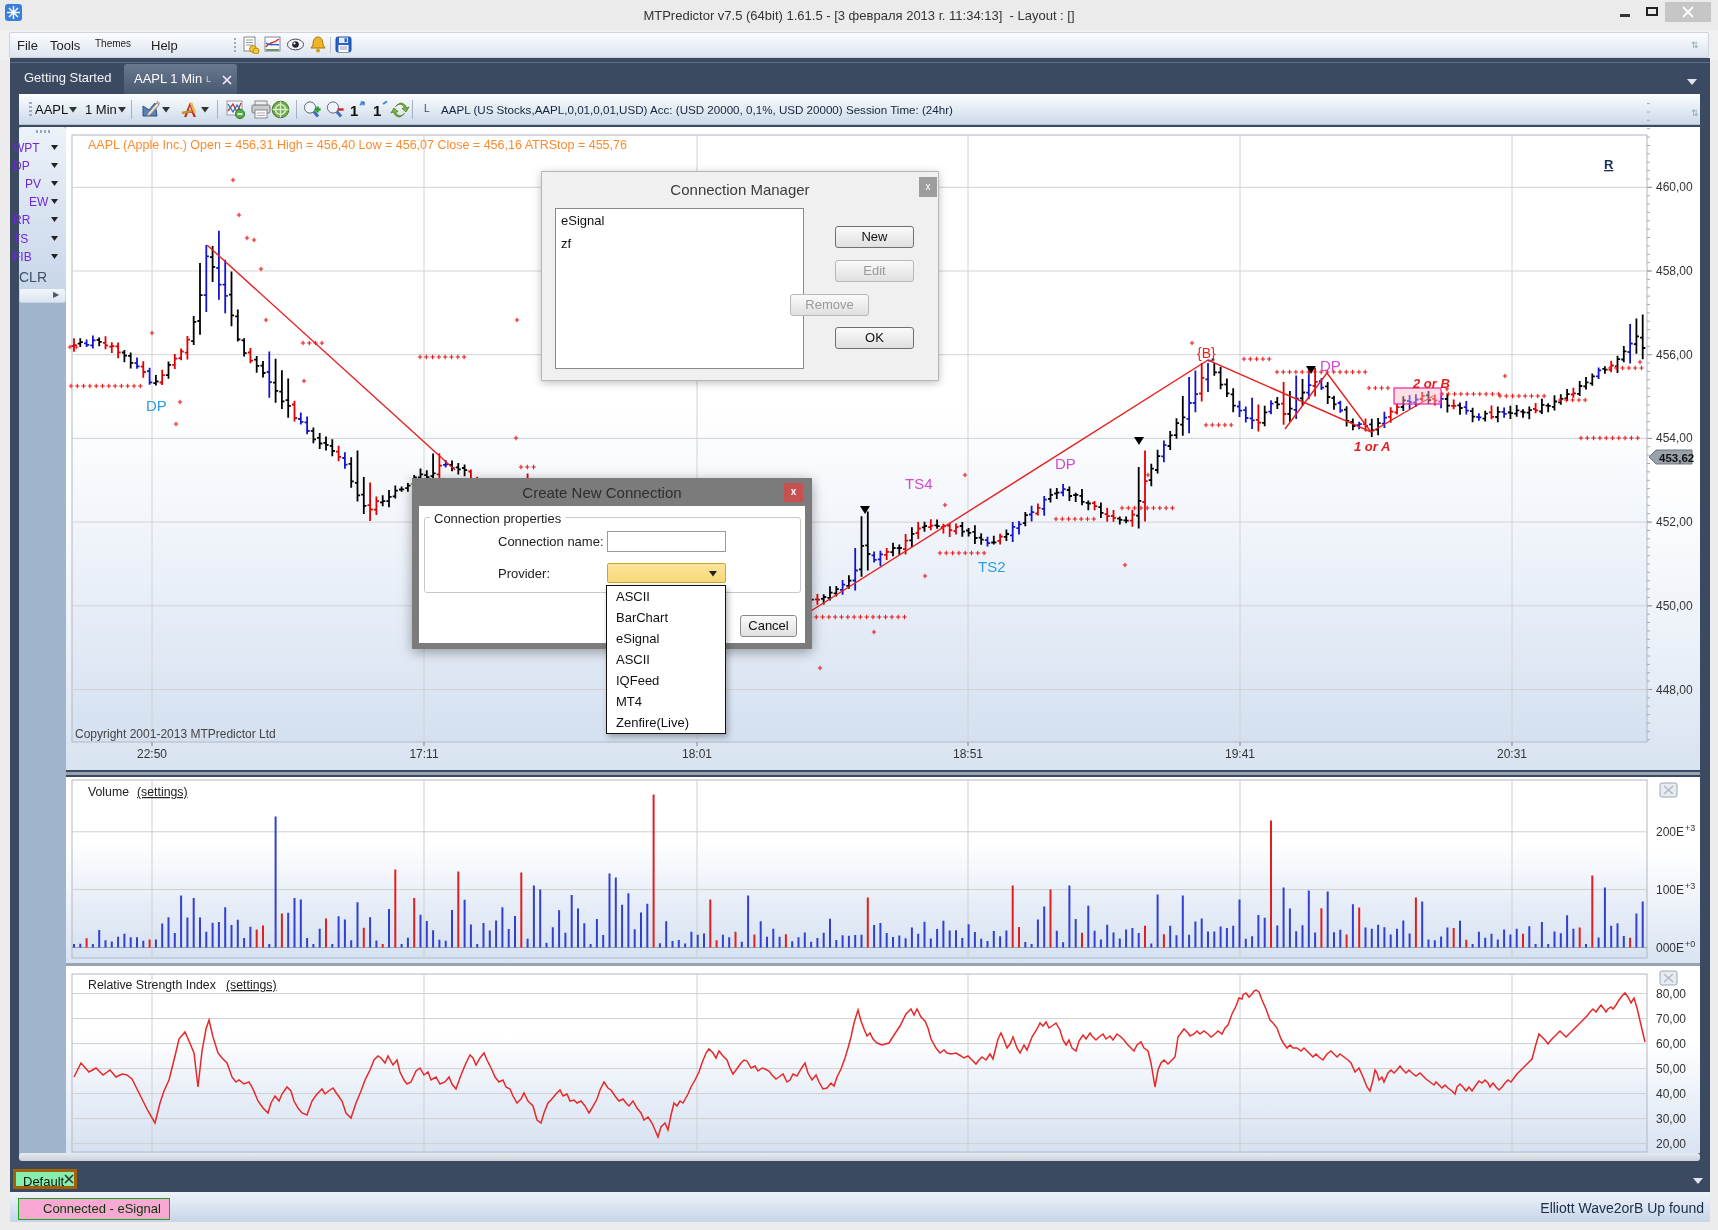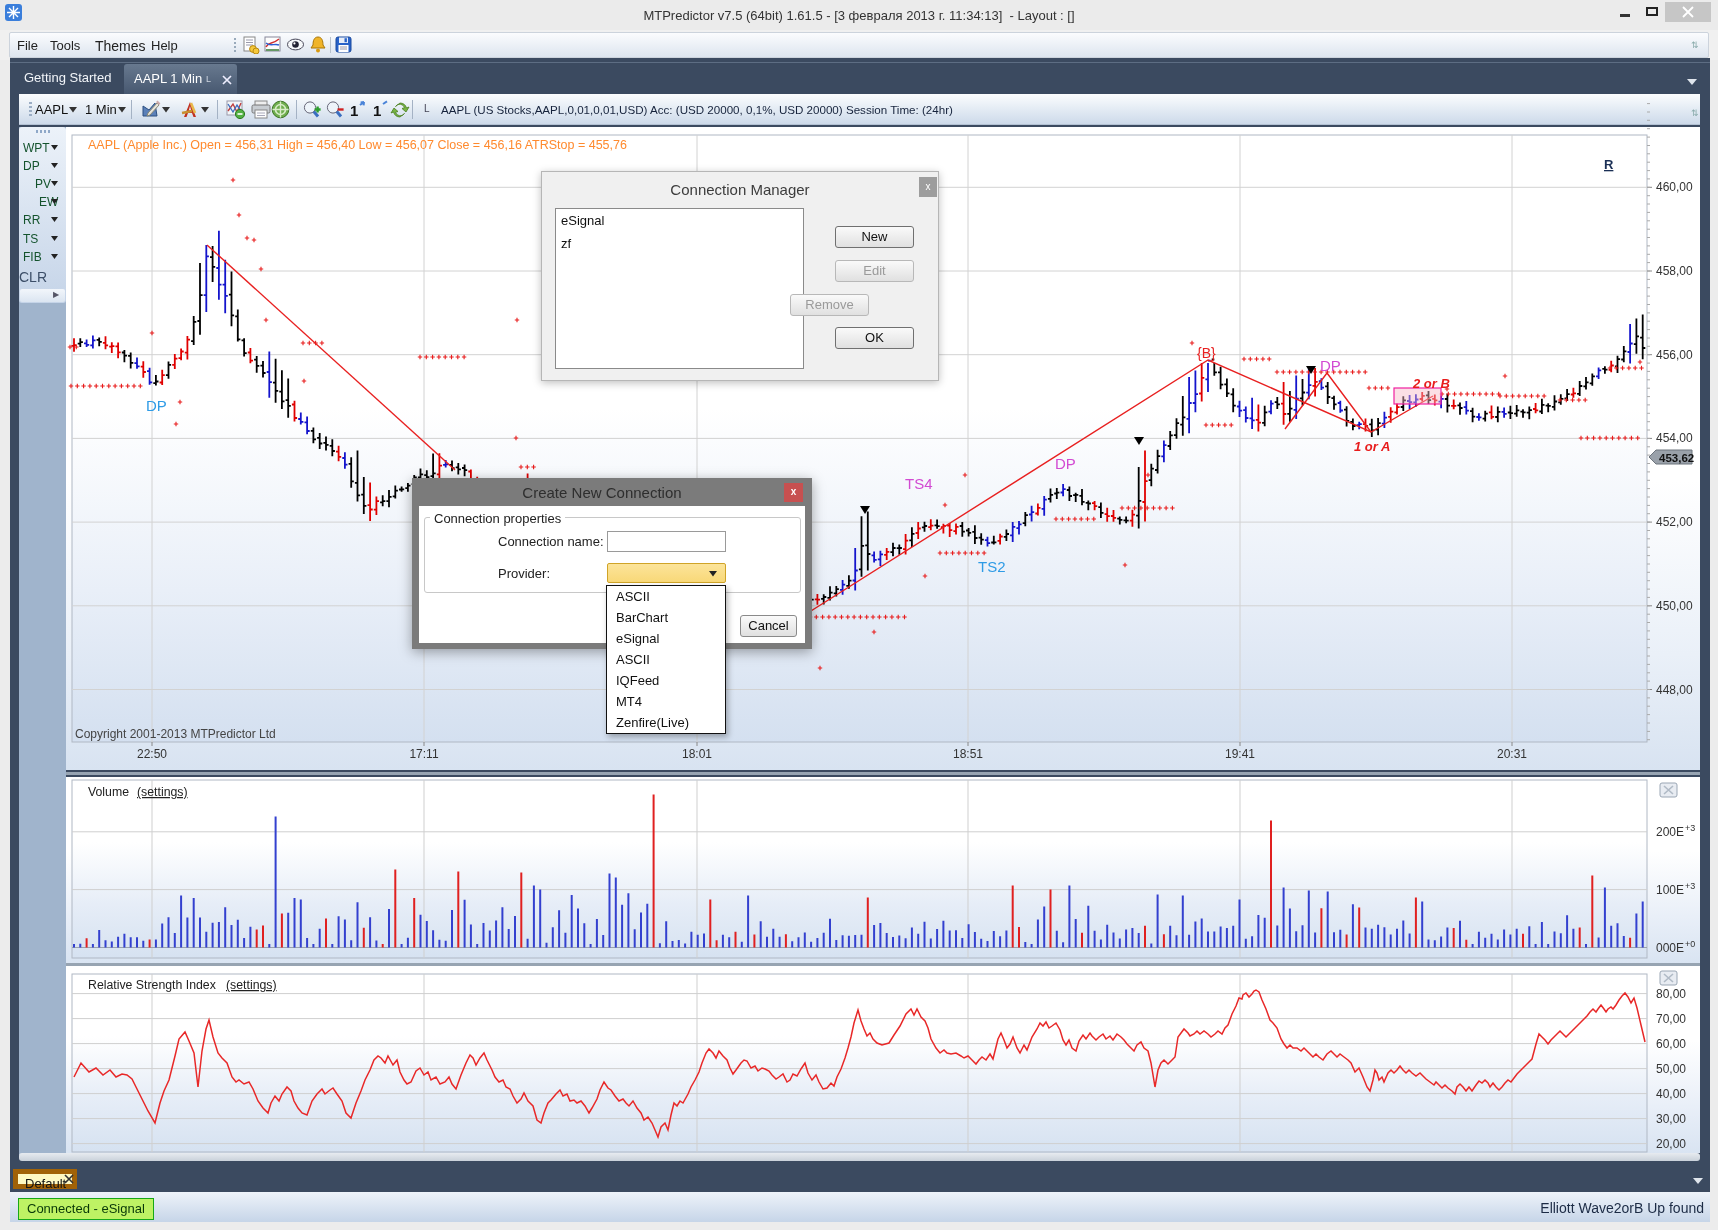--- a/index.html
+++ b/index.html
@@ -10,30 +10,30 @@
 .menubar{left:9px;top:32px;width:1700px;height:26px;background:linear-gradient(#fbfcfe,#dde5ef);
 border:1px solid #ccd3dc;border-radius:2px}
 .frame{left:10px;top:58px;width:1700px;height:1164px;background:#3b4a60}
 .tabsel{left:124px;top:64px;width:113px;height:30px;border-radius:3px 3px 0 0;
 background:linear-gradient(#68798f,#475870);color:#fff;font-size:13px}
 .toolbar{left:19px;top:94px;width:1681px;height:31px;background:linear-gradient(#fbfdfe,#cddaea);
 border-bottom:1px solid #b3c1d3}
 .sidebar{left:19px;top:127px;width:47px;height:1028px;background:#a0b4cc}
 .sidepanel{left:19px;top:127px;width:47px;height:176px;border-radius:3px;
 background:linear-gradient(#ecf2f9,#c5d4e8)}
-.siderow{position:absolute;left:19px;width:47px;font-size:12px;color:#14532d}
+.siderow{position:absolute;left:9px;width:47px;font-size:12px;color:#6d28d9}
 .chartbg{left:66px;top:127px;width:1634px;height:643px;background:linear-gradient(#fff 55%,#eaf0f8 82%,#d8e3f1)}
 .volbg{left:66px;top:777px;width:1634px;height:186px;background:linear-gradient(#fff 40%,#e9eff8 75%,#d9e4f2)}
 .rsibg{left:66px;top:966px;width:1634px;height:187px;background:linear-gradient(#fff 40%,#e9eff8 75%,#d9e4f2)}
 .split{left:66px;width:1634px;height:3px;background:#97a4b2}
 .botstrip{left:19px;top:1153px;width:1681px;height:8px;background:linear-gradient(#e7ebf0,#c9d1da);border-radius:3px}
-.bottab{left:13px;top:1169px;width:64px;height:20px;background:#fef9c3;border:5px solid #a16207;
+.bottab{left:13px;top:1169px;width:64px;height:20px;background:#86efac;border:3px solid #a16207;
 font-size:13px;color:#111}
 .statusbar{left:10px;top:1192px;width:1700px;height:30px;background:linear-gradient(#eef3fa,#c6d5e8)}
-.badge{left:18px;top:1198px;padding:2px 8px 3px 8px;background:#bef264;border:1px solid #17a817;font-size:13px;color:#083808}
+.badge{left:18px;top:1198px;padding:2px 8px 3px 24px;background:#f9a8d4;border:1px solid #17a817;font-size:13px;color:#083808}
 .dlg1{left:541px;top:171px;width:398px;height:210px;background:#f0f0f0;border:1px solid #b6b6b6;
 box-shadow:0 2px 8px rgba(0,0,0,0.25)}
 .btn{position:absolute;left:294px;width:79px;height:22px;border-radius:3px;text-align:center;
 font-size:13px;line-height:20px;background:linear-gradient(#fafafa,#e0e0e0)}
 .dlg2{left:412px;top:478px;width:400px;height:171px;background:#7b7b7b;
 box-shadow:0 3px 12px rgba(0,0,0,0.35)}
 .dd{left:606px;top:585px;width:120px;height:149px;background:#fff;border:1px solid #111;
 box-shadow:2px 3px 6px rgba(0,0,0,0.3)}
 .dd div{height:21px;padding-left:9px;font-size:13px;color:#111;padding-top:3px;box-sizing:border-box}
 </style></head><body>
@@ -46,21 +46,21 @@
 <div class="abs" style="left:1620px;top:14px;width:10px;height:3px;background:#333"></div>
 <div class="abs" style="left:1646px;top:7px;width:12px;height:9px;border:2px solid #222"></div>
 <div class="abs" style="left:1665px;top:2px;width:46px;height:20px;background:#c6c6c6"></div>
 <svg class="abs" style="left:1681px;top:5px" width="14" height="14">
     <path d="M2 2 L12 12 M12 2 L2 12" stroke="#fff" stroke-width="1.8"></path>
   </svg>
 <div class="abs menurow"></div>
 <div class="abs menubar"></div>
 <div class="abs" style="left:17px;top:38px;font-size:13px;color:#222">File</div>
 <div class="abs" style="left:50px;top:38px;font-size:13px;color:#222">Tools</div>
-<div class="abs" style="left:95px;top:38px;font-size:14px;color:#222">Themes</div>
+<div class="abs" style="left:95px;top:38px;font-size:10px;color:#222">Themes</div>
 <div class="abs" style="left:151px;top:38px;font-size:13px;color:#222">Help</div>
 <div class="abs" style="left:234px;top:38px;width:2px;height:14px;background:repeating-linear-gradient(#9ab 0 2px,transparent 2px 4px)"></div>
 <svg class="abs" style="left:242px;top:36px" width="18" height="18">
 <rect x="2" y="1" width="11" height="14" fill="#fff" stroke="#888"></rect>
 <path d="M4 4 h7 M4 6.5 h7 M4 9 h7" stroke="#99a" stroke-width="1"></path>
 <circle cx="11" cy="13" r="3.4" fill="#f5c93c" stroke="#b8880f"></circle>
 <circle cx="14" cy="15" r="3" fill="#f5c93c" stroke="#b8880f"></circle>
   </svg>
 <svg class="abs" style="left:264px;top:36px" width="18" height="18">
 <rect x="1" y="1" width="15" height="14" fill="#fdfdfd" stroke="#889"></rect>

